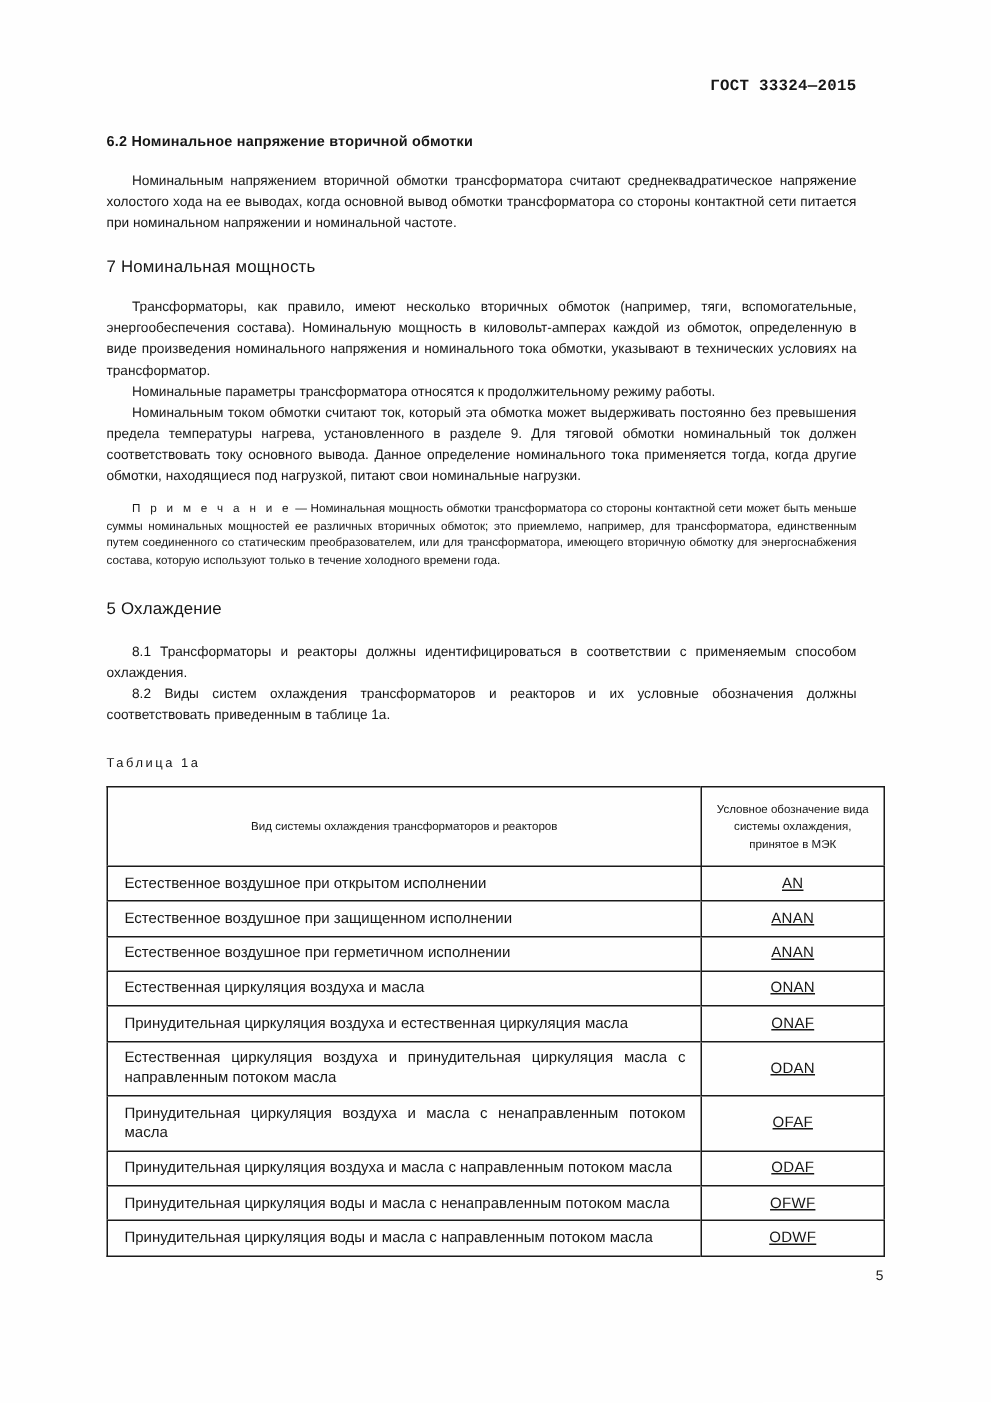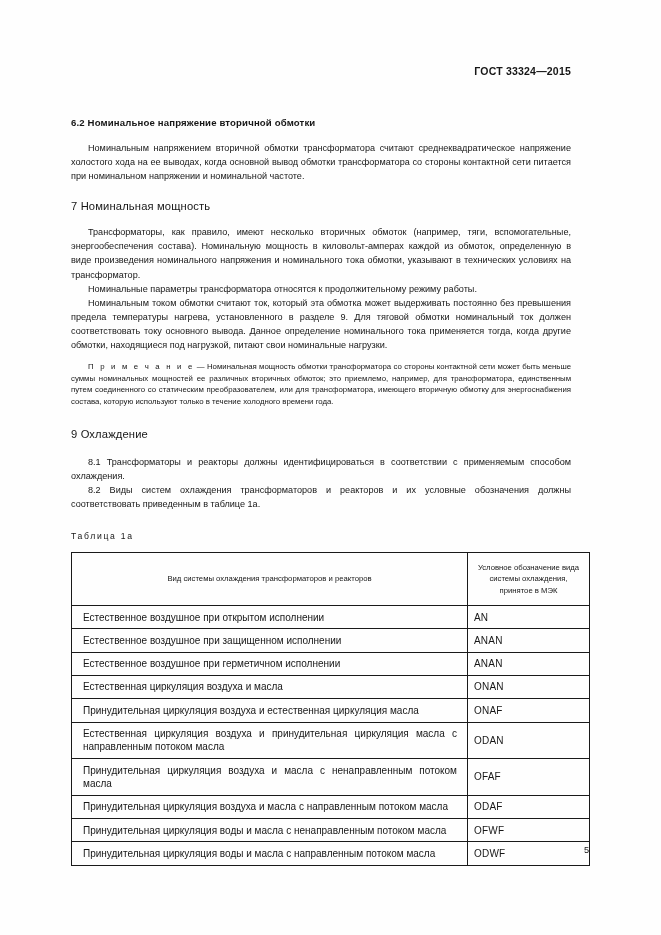--- a/index.html
+++ b/index.html
@@ -15,34 +15,34 @@
     position: relative;
     width: 661px;
     height: 935px;
     background: #fefefe;
     overflow: hidden;
     box-sizing: border-box;
   }
   
   .doc-header {
     position: absolute;
-    top: 65px;
+    top: 52px;
     right: 90px;
     font-size: 10.5px;
     font-weight: bold;
     letter-spacing: 0.2px;
     white-space: nowrap;
+    font-family: Liberation Mono, monospace;
   }
   
   .content {
     position: absolute;
     left: 71px;
     top: 89px;
     width: 500px;
-    margin-top: 28px;
   }
   h2.clause-title {
     font-size: 9.6px;
     font-weight: bold;
     margin: 0;
     padding: 0;
     letter-spacing: 0.15px;
   }
   h2.section-title {
     font-size: 11.2px;
@@ -110,23 +110,25 @@
     line-height: 13.3px;
     vertical-align: middle;
     border-top: 1px solid #1a1a1a;
     border-right: 1px solid #1a1a1a;
     padding: 4.5px 10px 4.5px 11px;
     text-align: justify;
   }
   table.cooling tr:first-child td { border-top: none; }
   table.cooling td.code {
     border-right: none;
+    text-align: center;
     padding: 4.5px 6px;
     white-space: nowrap;
     letter-spacing: 0.2px;
+    text-decoration: underline;
   }
   
   .folio {
     position: absolute;
     right: 72px;
     top: 845px;
     font-size: 9.2px;
   }
 </style>
 </head>
@@ -155,21 +157,21 @@
     <p class="body">Номинальные параметры трансформатора относятся к продолжительному режиму работы.</p>
 
     <p class="body">Номинальным током обмотки считают ток, который эта обмотка может выдерживать постоянно без превышения предела температуры нагрева, установленного в разделе 9. Для тяговой обмотки номинальный ток должен соответствовать току основного вывода. Данное определение номинального тока применяется тогда, когда другие обмотки, находящиеся под нагрузкой, питают свои номинальные нагрузки.</p>
 
     <div class="gap-9"></div>
 
     <p class="note"><span class="sp-title">П р и м е ч а н и е</span><span> — Номинальная мощность обмотки трансформатора со стороны контактной сети может быть меньше суммы номинальных мощностей ее различных вторичных обмоток; это приемлемо, например, для трансформатора, единственным путем соединенного со статическим преобразователем, или для трансформатора, имеющего вторичную обмотку для энергоснабжения состава, которую используют только в течение холодного времени года.</span></p>
 
     <div class="gap-20"></div>
 
-    <h2 class="section-title">9  Охлаждение</h2>
+    <h2 class="section-title">5  Охлаждение</h2>
 
     <div class="gap-15"></div>
 
     <p class="body">8.1  Трансформаторы и реакторы должны идентифицироваться в соответствии с применяемым способом охлаждения.</p>
 
     <p class="body">8.2  Виды систем охлаждения трансформаторов и реакторов и их условные обозначения должны соответствовать приведенным в таблице 1а.</p>
 
     <div class="gap-20"></div>
 
     <p class="table-caption">Таблица 1а</p>

